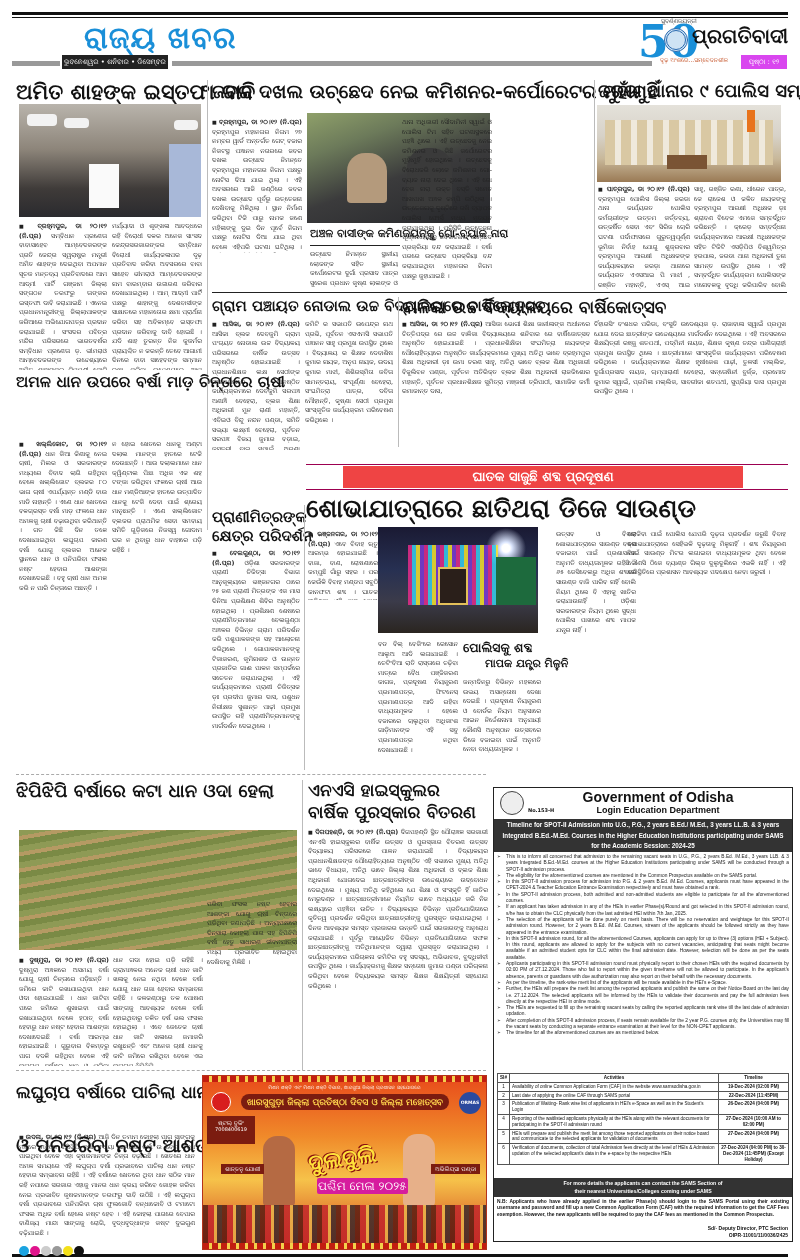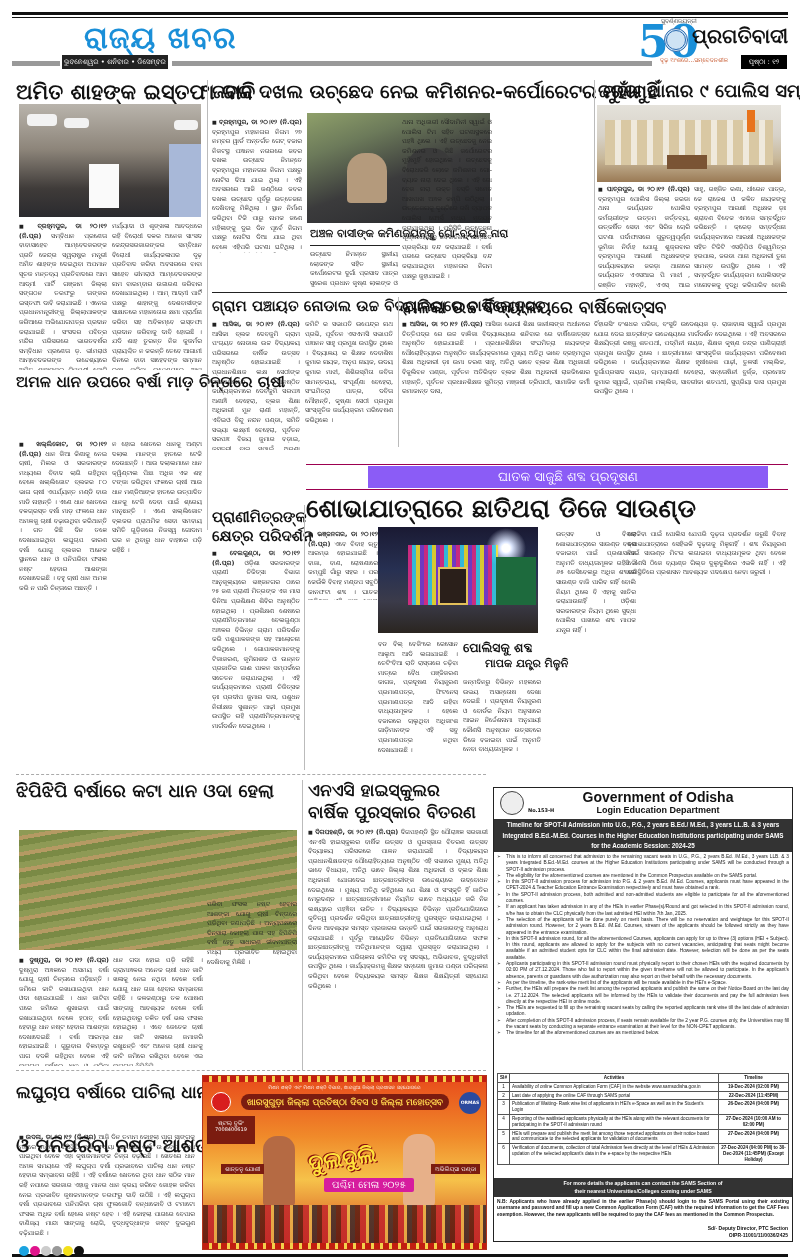--- a/index.html
+++ b/index.html
@@ -10,36 +10,36 @@
   .top-rule { position:absolute; left:12px; right:12px; top:12px; height:3px; background:#111; }
   .top-rule2 { position:absolute; left:12px; right:12px; top:17px; height:1px; background:#111; }
   .section-title { position:absolute; left:84px; top:20px; font-size:30px; font-weight:bold; color:#1a8fd8; letter-spacing:1px; font-family:"DejaVu Sans", sans-serif; }
   .gray-bar { position:absolute; top:61px; height:5px; background:#999; }
   .dateline { position:absolute; left:62px; top:55px; width:106px; height:14px; background:#222; color:#fff; font-size:7px; line-height:14px; text-align:center; }
   .logo-50 { position:absolute; left:638px; top:20px; font-size:44px; font-weight:bold; color:#1a8fd8; line-height:44px; font-family:"DejaVu Serif", serif; }
   .logo-emblem { position:absolute; left:664px; top:28px; width:24px; height:24px; border-radius:50%; border:3px double #2a6ab0; background:#cfe3f4; }
   .logo-small { position:absolute; left:661px; top:17px; font-size:6px; color:#333; }
   .logo-name { position:absolute; left:692px; top:24px; font-size:20px; font-weight:bold; color:#111; }
   .logo-tag { position:absolute; left:660px; top:56px; font-size:6px; color:#c24b1e; }
-  .page-no { position:absolute; left:741px; top:55px; width:46px; height:14px; background:#000000; color:#fff; font-size:7px; line-height:14px; text-align:center; }
+  .page-no { position:absolute; left:741px; top:55px; width:46px; height:14px; background:#d946ef; color:#fff; font-size:7px; line-height:14px; text-align:center; }
 
   
   .headline { position:absolute; font-weight:bold; color:#111; white-space:nowrap; font-family:"DejaVu Sans", sans-serif; }
   .col { position:absolute; font-size:6.4px; line-height:9.6px; color:#222; text-align:justify; overflow:hidden; }
   .col .byline { font-weight:bold; }
   .col .byline::before { content:"■ "; font-size:5px; }
   .vrule { position:absolute; width:1px; background:#bbb; }
   .hrule { position:absolute; height:1px; background:#222; }
   .dash { position:absolute; height:0; border-top:1px dashed #aaa; }
 
   .photo { position:absolute; overflow:hidden; }
   .caption-strip { position:absolute; font-size:11px; font-weight:bold; white-space:nowrap; }
 
   
-  .banner { position:absolute; left:343px; top:466px; width:400px; height:22px; background:#8b5cf6; color:#fff; font-size:13px; font-weight:normal; text-align:center; line-height:22px;margin-left:25px; }
+  .banner { position:absolute; left:343px; top:466px; width:400px; height:22px; background:#ef4444; color:#fff; font-size:13px; font-weight:bold; text-align:center; line-height:22px; }
   .banner-line { position:absolute; height:1px; background:#9c0050; }
 
   
   .ad-box { position:absolute; left:493px; top:787px; width:300px; height:455px; border:1px solid #222; background:#fff; overflow:hidden; }
   .ad-head { position:absolute; left:0; top:0; width:100%; height:30px; }
   .ad-emblem { position:absolute; left:6px; top:3px; width:24px; height:24px; border-radius:50%; border:1px solid #444; background:#eee; }
   .ad-no { position:absolute; left:34px; top:19px; font-size:5px; font-weight:bold; }
   .ad-gov { position:absolute; left:0; right:0; top:1px; text-align:center; font-family:"Liberation Sans", sans-serif; font-weight:bold; font-size:14px; padding-left:30px; }
   .ad-dept { position:absolute; left:0; right:0; top:17px; text-align:center; font-family:"Liberation Sans", sans-serif; font-weight:bold; font-size:9px; padding-left:30px; }
   .ad-titlebar { position:absolute; left:0; top:31px; width:100%; height:33px; background:#333; color:#fff; font-family:"Liberation Sans", sans-serif; font-weight:bold; font-size:6.3px; line-height:10.5px; text-align:center; padding:1px 4px; }
@@ -57,21 +57,21 @@
 
   
   .fest { position:absolute; left:202px; top:1075px; width:285px; height:175px; overflow:hidden; background:linear-gradient(180deg,#e84a1b 0%,#f08a2a 35%,#f6c24a 60%,#d03a1a 100%); border:1px solid #b5331a; }
   .fest-border-top, .fest-border-bot { position:absolute; left:0; width:100%; height:6px; background:repeating-linear-gradient(90deg,#c21d10 0 6px,#f3d04b 6px 9px); }
   .fest-small { position:absolute; left:0; right:0; top:8px; text-align:center; font-size:5px; color:#fff; }
   .fest-title { position:absolute; left:38px; top:18px; width:208px; height:16px; background:#7b1c10; color:#ffd44d; border-radius:8px; font-size:9px; font-weight:bold; text-align:center; line-height:16px; }
   .fest-seal { position:absolute; left:8px; top:16px; width:20px; height:20px; border-radius:50%; background:#d81e1e; border:1px solid #fff; }
   .fest-ormas { position:absolute; left:256px; top:16px; width:22px; height:22px; border-radius:50%; background:#2b4a9e; color:#fff; font-size:4.5px; line-height:22px; text-align:center; font-weight:bold; }
   .fest-book { position:absolute; left:4px; top:40px; width:48px; height:28px; background:#7b1c10; color:#fff; font-size:6px; text-align:center; padding-top:3px; line-height:7px; }
   .fest-logo { position:absolute; left:105px; top:70px; font-size:22px; font-weight:bold; color:#ffe23a; text-shadow:1px 1px 0 #8a1010, -1px -1px 0 #8a1010; transform:rotate(-8deg); }
-  .fest-sub { position:absolute; left:121px; top:102px; background:#d61c9e; color:#fff; font-size:10px; padding:1px 8px; border-radius:2px; }
+  .fest-sub { position:absolute; left:114px; top:102px; background:#d61c9e; color:#fff; font-size:12px; padding:1px 1px; border-radius:2px; }
   .fest-name-l { position:absolute; left:18px; top:88px; background:#7b1c10; color:#fff; font-size:6px; padding:1px 4px; }
   .fest-name-r { position:absolute; left:228px; top:88px; background:#7b1c10; color:#fff; font-size:6px; padding:1px 4px; }
   .fest-dancers { position:absolute; left:0; bottom:6px; width:100%; height:38px; background:repeating-linear-gradient(90deg,#5a1a10 0 5px,#c2262a 5px 11px,#e8b34a 11px 14px,#3d2a2a 14px 19px); opacity:.85; }
   .fest-person-l { position:absolute; left:60px; top:60px; width:32px; height:70px; background:#b56a43; border-radius:14px 14px 4px 4px; }
   .fest-person-r { position:absolute; left:200px; top:58px; width:32px; height:72px; background:#e7b089; border-radius:14px 14px 4px 4px; }
 
   
   .cmyk { position:absolute; display:flex; gap:1px; }
   .cmyk span { display:inline-block; width:10px; height:10px; border-radius:50%; }
 </style>

